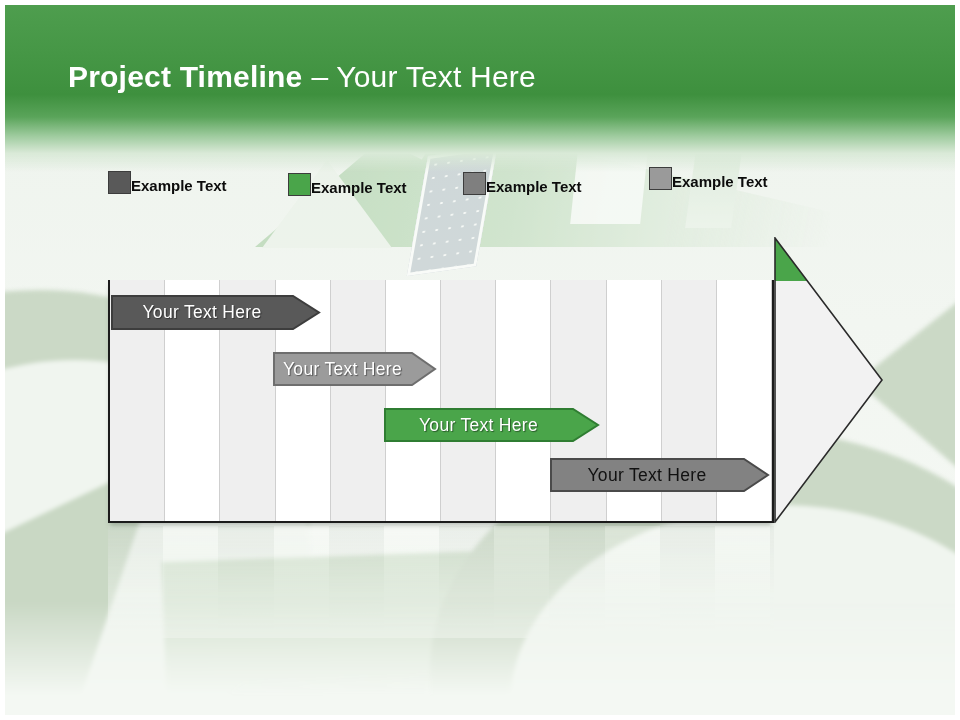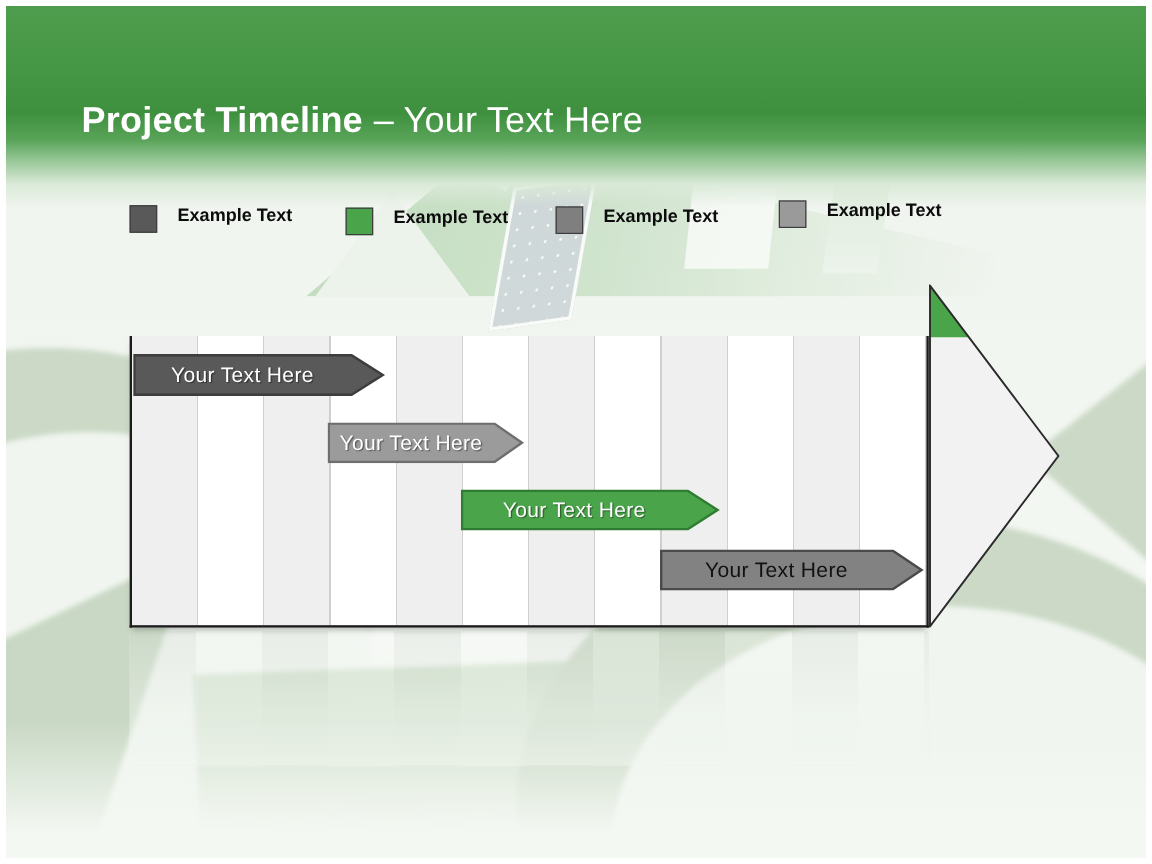--- a/index.html
+++ b/index.html
@@ -6,21 +6,21 @@
   .slide{
     position:relative;width:960px;height:720px;overflow:hidden;
     background:linear-gradient(180deg,#edf3ec 0%,#f2f6f1 45%,#f6f9f5 100%);
     font-family:"Liberation Sans","DejaVu Sans",sans-serif;
   }
   
   .header-band{
     position:absolute;left:0;top:0;width:960px;height:172px;z-index:3;
     background:linear-gradient(180deg,#4f9e4f 0%,#469746 30%,#3e903e 55%,#5aa45a 68%,#9ecb9e 79%,#d9e9d7 89%,rgba(241,245,240,0) 100%);
   }
-  .page-title{position:absolute;left:68px;top:60px;z-index:4;color:#fff;font-size:30px;letter-spacing:.2px;white-space:nowrap;margin-top:24px;}
+  .page-title{position:absolute;left:68px;top:60px;z-index:4;color:#fff;font-size:30px;letter-spacing:.2px;white-space:nowrap;}
   .page-title .t-bold{font-weight:bold;}
   .page-title .t-rest{font-weight:normal;margin-left:9px;}
   
   .art{position:absolute;inset:0;z-index:1;filter:blur(2px);}
   .art div{position:absolute;}
   .sw{background:#cbd9c6;}
   .arc-l-out{left:-230px;top:290px;width:540px;height:430px;border-radius:50%;}
   .arc-l-in{left:-160px;top:360px;width:470px;height:380px;border-radius:50%;background:#f0f5ef;}
   .arrow-l{left:0;top:400px;width:260px;height:320px;background:#c9d8c4;
     clip-path:polygon(0 42%,62% 18%,28% 100%,0 100%);}
@@ -42,21 +42,21 @@
     clip-path:polygon(0 100%,22% 14%,29% 30%,33% 0,100% 72%,100% 100%);}
   .gable{left:262px;top:160px;width:130px;height:88px;background:#e9f1e7;
     clip-path:polygon(50% 0,100% 100%,0 100%);}
   .chimney-w{left:575px;top:132px;width:70px;height:92px;background:rgba(255,255,255,.85);transform:skewX(-6deg);}
   .chimney-g{left:692px;top:130px;width:46px;height:98px;transform:skewX(-8deg);
     background:linear-gradient(180deg,#cfe3cc,#e8f1e6);}
   .panels{left:428px;top:156px;display:flex;gap:11px;transform:rotate(-8deg) skewX(-18deg);transform-origin:left bottom;position:absolute;}
   .panel{width:64px;height:110px;background:#b5c0c7;border:3px solid #fff;
     background-image:radial-gradient(circle,#fff 1px,rgba(255,255,255,0) 1.4px);background-size:13px 13px;}
   
-  .legend-item{position:absolute;z-index:6;display:flex;align-items:flex-start;gap:17px;}
+  .legend-item{position:absolute;z-index:6;display:flex;align-items:flex-end;}
   .legend-sq{width:21px;height:21px;border:1px solid #3c3c3c;flex:none;}
   .legend-label{font-size:15px;font-weight:bold;color:#0c0c0c;white-space:nowrap;}
   
   .tl-header{
     position:absolute;left:108px;top:237px;width:666px;height:43px;z-index:6;
     display:flex;box-sizing:border-box;border:2px solid #1b1b1b;background:#4aa54a;
   }
   .tl-cell{flex:1;display:flex;align-items:center;justify-content:center;
     color:#fff;font-size:17px;border-left:2px solid #1b1b1b;box-sizing:border-box;}
   .tl-cell:first-child{border-left:none;}

